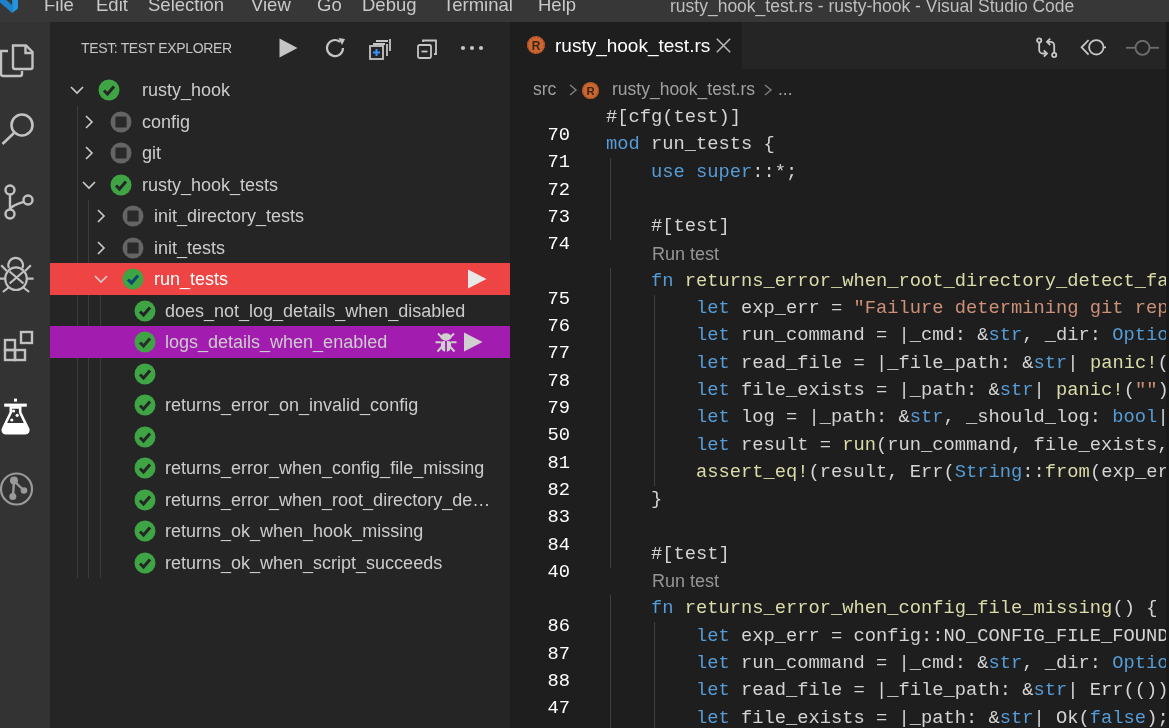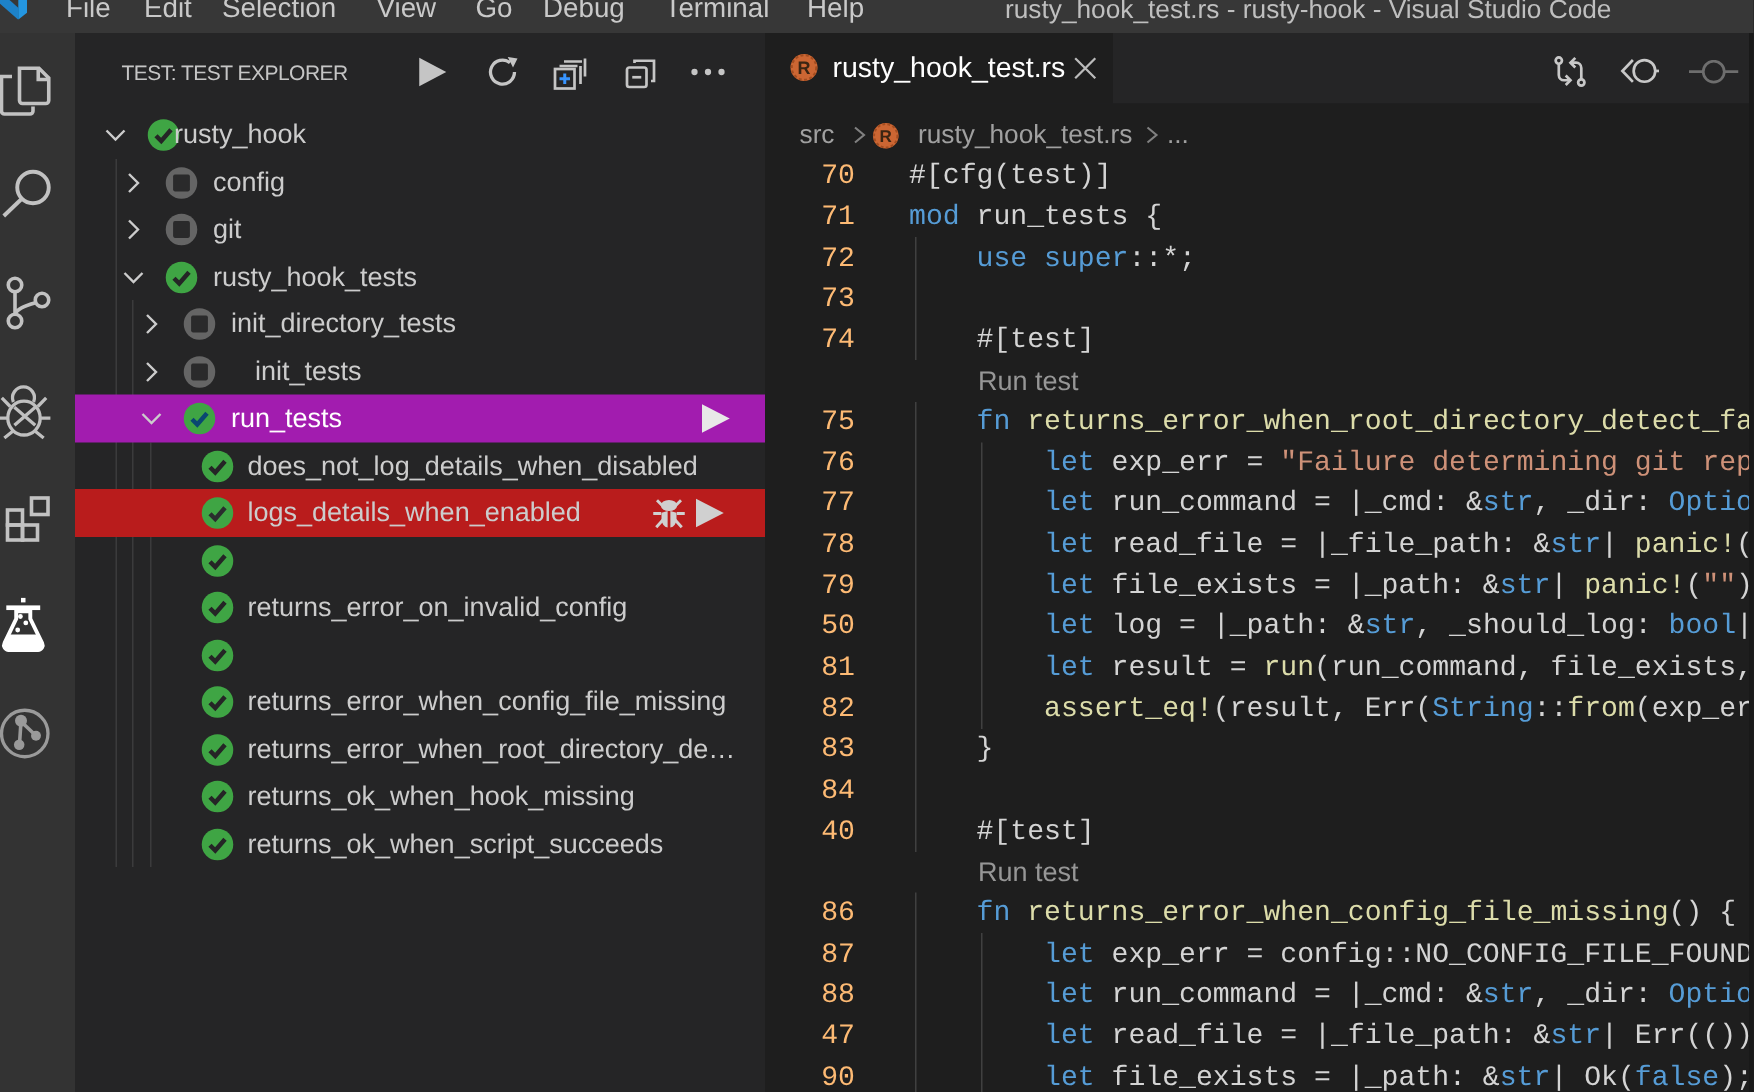--- a/index.html
+++ b/index.html
@@ -12,37 +12,37 @@
   #wintitle { position:absolute; top:-9px; height:30px; line-height:30px; font-size:17.5px; color:#bfbfbf; }
   
   #actbar { position:absolute; left:0; top:22px; width:50px; height:706px; background:#333333; }
   .aicon { position:absolute; left:0; width:50px; height:40px; }
   
   #sidebar { position:absolute; left:50px; top:22px; width:460px; height:706px; background:#252526; overflow:hidden; }
   #sbtitle { position:absolute; left:31px; top:18px; font-size:14px; color:#c5c5c5; letter-spacing:-0.35px; }
   .row { position:absolute; left:0; width:460px; height:31.5px; }
   .row .lbl { position:absolute; top:50%; transform:translateY(-50%); font-size:18px; color:#cccccc;
      white-space:nowrap; overflow:hidden; text-overflow:ellipsis; }
-  .row.sel { background:#a21caf; }
-  .row.hov { background:#b91c1c; }
+  .row.sel { background:#ef4444; }
+  .row.hov { background:#a21caf; }
   .tw { position:absolute; top:50%; transform:translateY(-50%); width:16px; height:16px; }
   .ticon { position:absolute; top:50%; transform:translateY(-50%); width:22px; height:22px; }
   .guide { position:absolute; width:1px; background:rgba(255,255,255,0.10); }
   
   #editor { position:absolute; left:510px; top:22px; width:659px; height:706px; background:#1e1e1e; }
   #tabbar { position:absolute; left:0; top:0; width:659px; height:47px; background:#252526; }
   #tab { position:absolute; left:0; top:0; width:232px; height:47px; background:#1e1e1e; }
   #tabname { position:absolute; left:45px; top:13px; font-size:19px; color:#ffffff; }
   #bcrumb { position:absolute; left:0; top:47px; width:659px; height:35px; background:#1e1e1e;
     font-size:17.5px; color:#a0a0a0; }
   .bc { position:absolute; top:10px; }
   #code { position:absolute; left:0; top:82px; width:659px; height:624px; overflow:hidden;
     font-family:"Liberation Mono", monospace; font-size:18.75px; }
   .cline { position:absolute; left:0; width:659px; height:27.3px; line-height:27.3px; white-space:pre; }
-  .num { position:absolute; left:0; width:60px; text-align:right; color:#fdba74; }
+  .num { position:absolute; left:0; width:60px; text-align:right; color:#ffffff;margin-top:18px; }
   .ct  { position:absolute; left:96px; }
   .lens { position:absolute; left:142px; font-family:"Liberation Sans", sans-serif; font-size:18px; color:#969696; }
   .k { color:#569cd6; } .s { color:#ce9178; } .f { color:#dcdcaa; } .w { color:#d4d4d4; }
   .ig { position:absolute; width:1px; background:#404040; }
   #rstrip { position:absolute; left:1166px; top:22px; width:3px; height:706px; background:#191919; }
 </style>
 </head>
 <body>
 
 <div id="titlebar">
@@ -170,21 +170,21 @@
   <div class="guide" style="left:49.5px;top:273px;height:283px"></div>
 
   <div class="row" style="top:52.3px">
     <svg class="tw" style="left:19px" viewBox="0 0 16 16">
         <path d="M 2 5 L 8 11 L 14 5" fill="none" stroke="#cccccc" stroke-width="1.6"></path>
       </svg>
     <svg class="ticon" style="left:48px" viewBox="0 0 22 22">
         <circle cx="11" cy="11" r="10.5" fill="#3fa544"></circle>
         <path d="M 6 11.5 L 9.5 15 L 16 7.5" fill="none" stroke="#252526" stroke-width="3"></path>
       </svg>
-    <div class="lbl" style="left:66px">rusty_hook</div>
+    <div class="lbl" style="left:92px">rusty_hook</div>
   </div>
 
   <div class="row" style="top:115.3px">
     <svg class="tw" style="left:31px" viewBox="0 0 16 16">
         <path d="M 5 2 L 11 8 L 5 14" fill="none" stroke="#cccccc" stroke-width="1.6"></path>
       </svg>
     <svg class="ticon" style="left:60px" viewBox="0 0 22 22">
         <circle cx="11" cy="11" r="10.5" fill="#656565"></circle>
         <rect x="5.4" y="5.4" width="11.2" height="11.2" rx="1.2" fill="#2a2a2b"></rect>
       </svg>
@@ -225,21 +225,21 @@
   </div>
 
   <div class="row" style="top:209.8px">
     <svg class="tw" style="left:43px" viewBox="0 0 16 16">
         <path d="M 5 2 L 11 8 L 5 14" fill="none" stroke="#cccccc" stroke-width="1.6"></path>
       </svg>
     <svg class="ticon" style="left:72px" viewBox="0 0 22 22">
         <circle cx="11" cy="11" r="10.5" fill="#656565"></circle>
         <rect x="5.4" y="5.4" width="11.2" height="11.2" rx="1.2" fill="#2a2a2b"></rect>
       </svg>
-    <div class="lbl" style="left:120px">init_tests</div>
+    <div class="lbl" style="left:104px">init_tests</div>
   </div>
 
   <div class="row sel" style="top:241.3px">
     <svg class="tw" style="left:43px" viewBox="0 0 16 16">
         <path d="M 2 5 L 8 11 L 14 5" fill="none" stroke="#cccccc" stroke-width="1.6"></path>
       </svg>
     <svg class="ticon" style="left:72px" viewBox="0 0 22 22">
         <circle cx="11" cy="11" r="10.5" fill="#3fa544"></circle>
         <path d="M 6 11.5 L 9.5 15 L 16 7.5" fill="none" stroke="#094771" stroke-width="3"></path>
       </svg>

